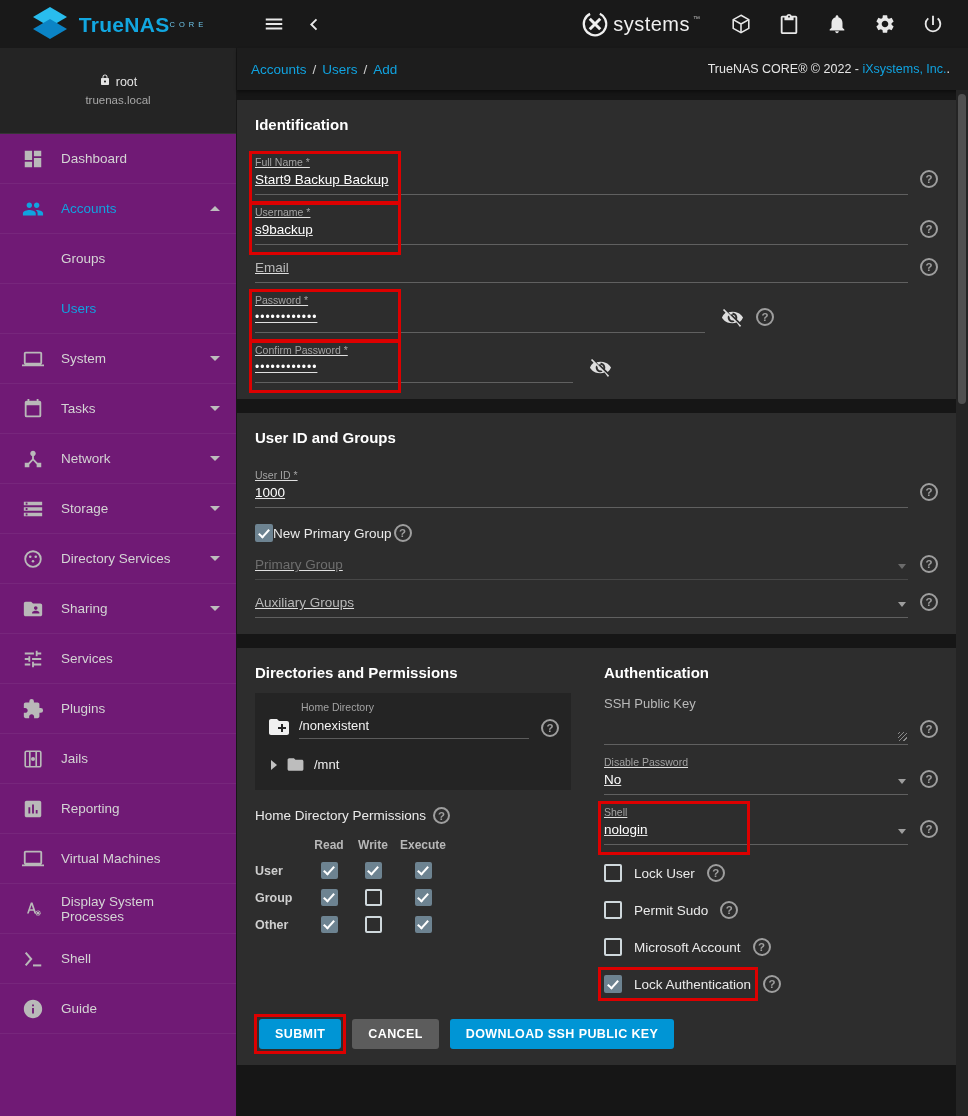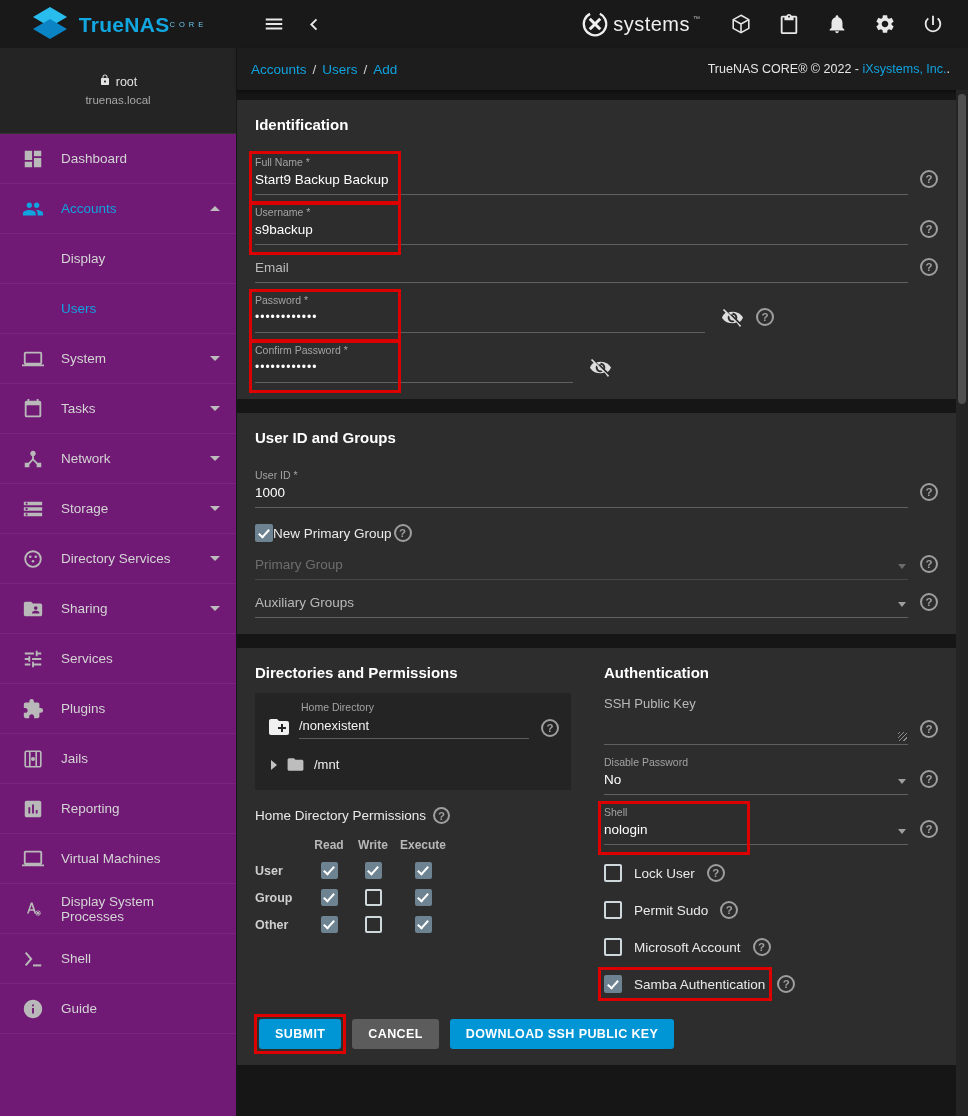--- a/index.html
+++ b/index.html
@@ -57,21 +57,21 @@
   .copyright { font-size: 12.5px; color: #e6e6e6; white-space: nowrap; }
   .copyright a { color: var(--link); text-decoration: none; cursor: pointer; }
 
   .scroll-area { flex: 1; padding: 10px 12px 0 0; overflow: hidden; }
   .card { background: var(--card); margin-bottom: 14px; padding: 14px 18px 16px 18px; }
   .card-title { color: #fff; font-size: 15px; font-weight: bold; margin: 2px 0 12px 0; }
 
   
   .frow { display: flex; align-items: flex-end; }
   .frow .grow { flex: 1; min-width: 0; }
-  .ffld { position: relative; margin-top: 11px; }
+  .ffld { position: relative; margin-top: 11px; text-decoration: underline; }
   .fl { font-size: 10.5px; color: #a3a3a3; }
   .fv { font-size: 13.5px; color: #fff; padding: 4px 0 7px 0; border-bottom: 1px solid #606060; min-height: 27px; cursor: text; }
   .fv.placeholder { color: #b9b9b9; }
   .fv.disabled { color: #6e6e6e; border-bottom-color: #474747; cursor: default; }
   .dots { letter-spacing: 1px; font-size: 12px; }
   .help { width: 18px; height: 18px; border-radius: 50%; border: 2px solid #9e9e9e; color: #9e9e9e; font-size: 11.5px; font-weight: bold; display: flex; align-items: center; justify-content: center; flex: 0 0 18px; margin: 0 0 7px 12px; cursor: pointer; }
   .help::before { content: "?"; }
   .eye { color: #dedede; margin: 0 0 4px 16px; cursor: pointer; }
   .eye svg { width: 23px; height: 23px; display: block; }
   .dd { position: absolute; right: 2px; bottom: 11px; width: 0; height: 0; border-left: 4.5px solid transparent; border-right: 4.5px solid transparent; border-top: 5.5px solid #9e9e9e; cursor: pointer; }
@@ -234,21 +234,21 @@
           <div class="nav-item active">
             <span class="nicon">
               <svg viewBox="0 0 24 24" fill="currentColor">
                 <path d="M16 11c1.66 0 2.99-1.34 2.99-3S17.66 5 16 5s-3 1.34-3 3 1.34 3 3 3zm-8 0c1.66 0 2.99-1.34 2.99-3S9.66 5 8 5 5 6.34 5 8s1.34 3 3 3zm0 2c-2.33 0-7 1.17-7 3.5V19h14v-2.5C15 14.17 10.33 13 8 13zm8 0c-.29 0-.62.02-.97.05 1.16.84 1.97 1.97 1.97 3.45V19h6v-2.5c0-2.33-4.67-3.5-7-3.5z"></path>
               </svg>
             </span>
             <span class="nlabel">Accounts</span>
             <span class="chev up"></span>
           </div>
           <div class="nav-item child">
-            <span class="nlabel">Display</span>
+            <span class="nlabel">Groups</span>
           </div>
           <div class="nav-item child selected">
             <span class="nlabel">Users</span>
           </div>
           <div class="nav-item">
             <span class="nicon">
               <svg viewBox="0 0 24 24" fill="currentColor">
                 <path d="M20 18c1.1 0 1.99-.9 1.99-2L22 6c0-1.1-.9-2-2-2H4c-1.1 0-2 .9-2 2v10c0 1.1.9 2 2 2H0v2h24v-2h-4zM4 6h16v10H4V6z"></path>
               </svg>
             </span>
@@ -596,21 +596,21 @@
                 <div class="acb">
                   <span class="cbwrap">
                     <span class="cb"></span>
                     <span class="cblabel">Microsoft Account</span>
                   </span>
                   <span class="help"></span>
                 </div>
                 <div class="acb">
                   <span class="cbwrap rb rb-check">
                     <span class="cb checked"></span>
-                    <span class="cblabel">Samba Authentication</span>
+                    <span class="cblabel">Lock Authentication</span>
                   </span>
                   <span class="help"></span>
                 </div>
               </div>
           </div>
 
           <div class="btn-row">
             <span class="rb rb-btn">
               <button class="btn btn-primary">SUBMIT</button>
             </span>

